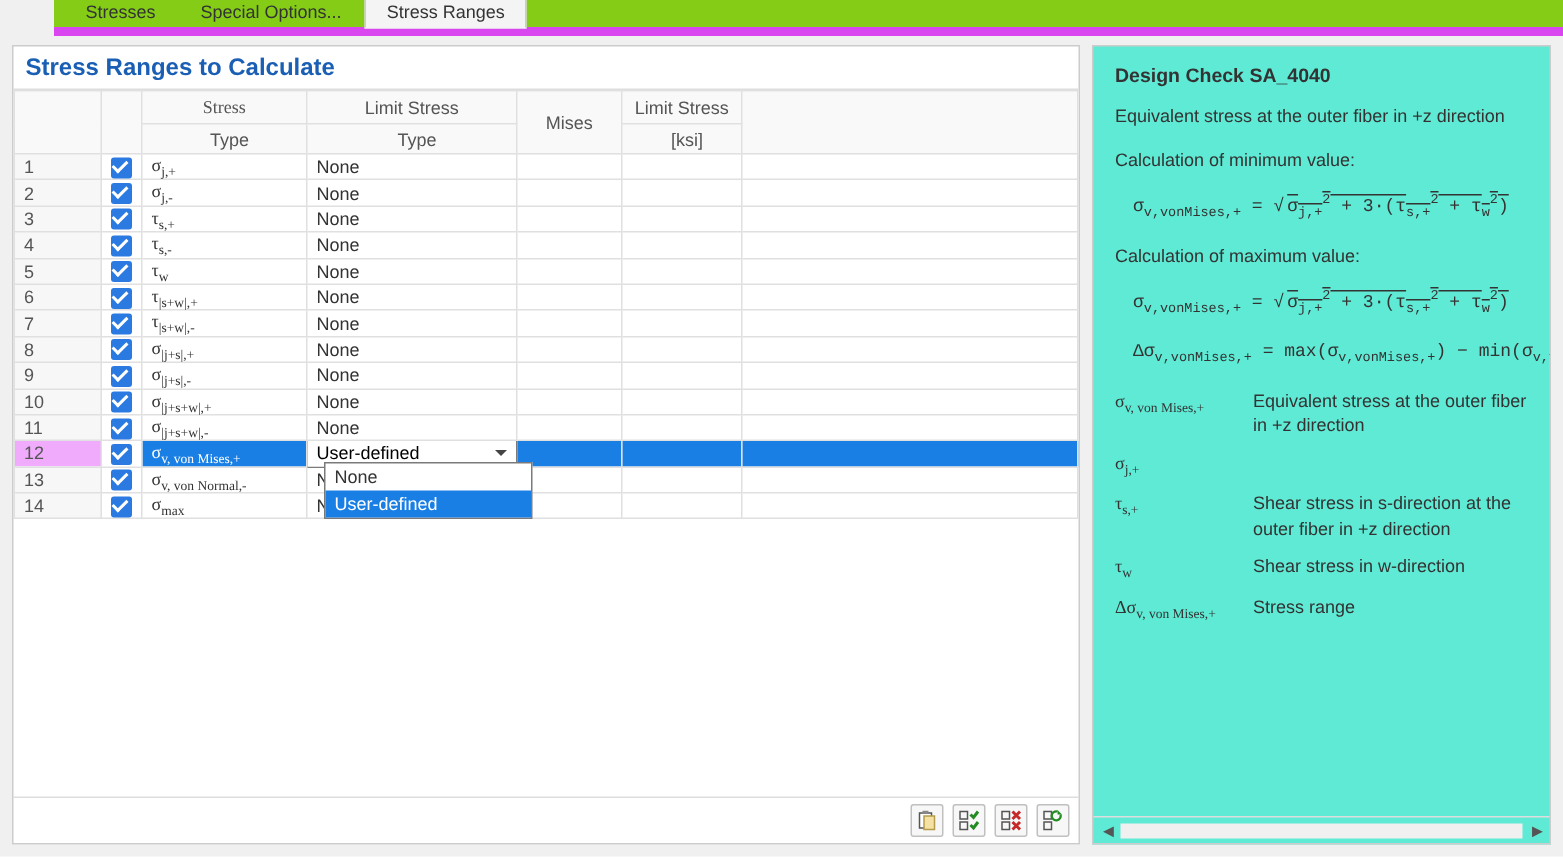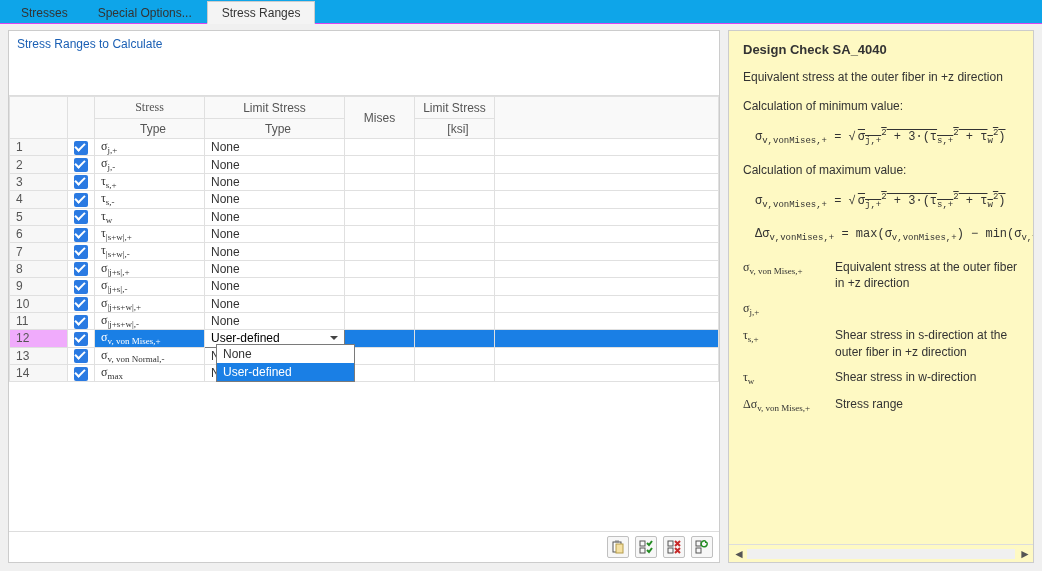--- a/index.html
+++ b/index.html
@@ -9,25 +9,26 @@
   background: #f0f0f0;
   color: #333;
   width: 1042px;
   height: 571px;
   overflow: hidden;
 }
 
 
 .tabs {
   display: flex;
-  background: #0ea5e9;
-  border-bottom: 1px solid #d946ef;
+  background: #84cc16;
+  border-bottom: 6px solid #d946ef;
   padding-left: 6px;
   height: 24px;
   align-items: flex-end;
+  margin-left: 36px;
 }
 .tab {
   padding: 4px 14px 3px;
   font-size: 12px;
   cursor: pointer;
   border: 1px solid transparent;
   border-bottom: none;
   position: relative;
 }
 .tab.active {
@@ -46,30 +47,29 @@
 }
 .left {
   flex: 1;
   display: flex;
   flex-direction: column;
   background: #fff;
   border: 1px solid #ccc;
 }
 .caption {
   color: #1a5fb4;
-  font-weight: 400;
+  font-weight: 700;
   padding: 6px 8px 4px;
-  font-size: 12px;
+  font-size: 16px;
 }
 .grid-wrap {
   flex: 1;
   overflow: auto;
   border-top: 1px solid #ddd;
   position: relative;
-  margin-top: 40px;
 }
 
 table.grid {
   border-collapse: collapse;
   width: 100%;
   font-size: 12px;
 }
 table.grid th, table.grid td {
   border: 1px solid #e0e0e0;
   padding: 0 6px;
@@ -170,21 +170,21 @@
   background:#f7f7f7;
   font-size:12px;
   cursor:pointer;
   display:flex; align-items:center; justify-content:center;
   border-radius:2px;
 }
 
 
 .right {
   width: 306px;
-  background:#fef9c3;
+  background:#5eead4;
   border:1px solid #ccc;
   display:flex;
   flex-direction:column;
 }
 .right-body {
   flex:1;
   overflow:auto;
   padding:10px 14px;
   font-size:12px;
   line-height:1.4;

